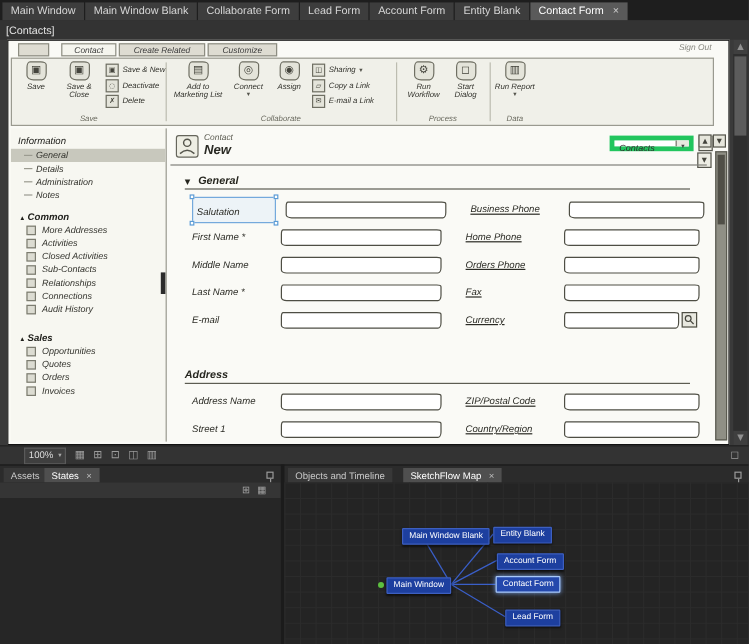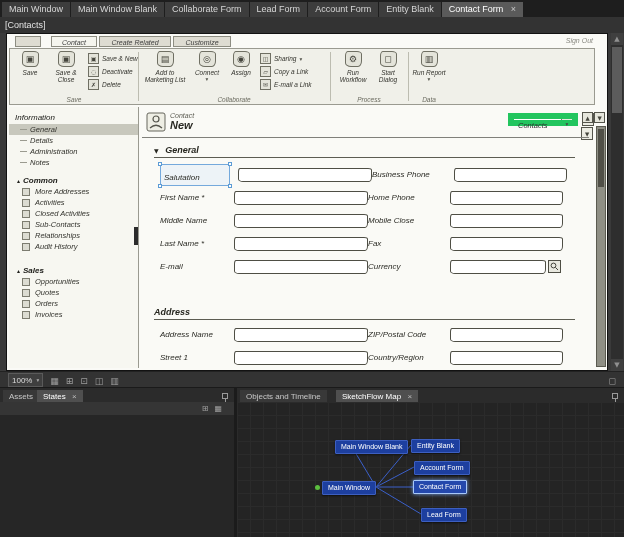--- a/index.html
+++ b/index.html
@@ -54,36 +54,36 @@
   .nav-gh .tri{font-size:6px;font-style:normal;margin-right:3px;font-family:"DejaVu Sans",sans-serif;}
   .nav-sub{font-size:7.5px;height:11px;line-height:11px;padding-left:26px;position:relative;color:#33332d;}
   .nav-sub::before{content:"";position:absolute;left:13px;top:2px;width:6px;height:6px;border:1px solid #7c7c70;background:#dcdcd2;}
   .nav-scroll{position:absolute;right:0;top:120px;width:4px;height:18px;background:#2b2b2b;}
 
   
   .form{position:absolute;left:133px;top:73px;width:455px;bottom:2px;}
   .ent{position:absolute;left:30px;top:5px;font-size:7px;color:#5c5c52;}
   .ftitle{position:absolute;left:30px;top:12px;font-size:11px;font-weight:bold;color:#2a2a24;}
   .cicon{position:absolute;left:6px;top:5px;}
-  .combo{position:absolute;left:368px;top:6px;width:70px;height:13px;border:6px solid #22c55e;background:#fff;
+  .combo{position:absolute;left:368px;top:6px;width:70px;height:13px;border:4px solid #22c55e;background:#fff;
          font-size:7.5px;line-height:13px;padding-left:4px;box-sizing:border-box;}
   .combo .dbtn{position:absolute;right:0;top:0;bottom:0;width:10px;border-left:1px solid #77776c;background:#e8e8df;
                text-align:center;line-height:11px;font-size:5.5px;font-style:normal;font-family:"DejaVu Sans",sans-serif;color:#444;}
   .recbtn{position:absolute;top:6px;width:12px;height:13px;border:1px solid #55554c;background:#ecece3;
           font-size:5.5px;line-height:13px;text-align:center;font-style:normal;box-sizing:border-box;
           font-family:"DejaVu Sans",sans-serif;color:#44443c;}
   .hr{position:absolute;left:2px;right:6px;top:30px;height:1px;background:#80807a;}
   .sect{position:absolute;left:14px;right:20px;font-size:9px;font-weight:bold;color:#26261f;
         border-bottom:1px solid #5c5c52;padding-bottom:2px;}
   .sect .tri{font-size:6px;font-style:normal;margin-right:4px;font-family:"DejaVu Sans",sans-serif;}
   .fields{position:absolute;left:20px;right:8px;}
   .frow{display:flex;align-items:center;height:23px;}
   .flab{font-size:8px;color:#2b2b25;}
   .flab.c1{width:74px;flex:0 0 74px;}
-  .flab.c2{width:82px;flex:0 0 82px;}
+  .flab.c2{width:82px;flex:0 0 82px;margin-left:20px;text-decoration:underline;}
   .fbox{height:14px;background:#ffffff;border:1px solid #4e4e44;box-sizing:border-box;
         border-radius:2px 4px 3px 5px/4px 2px 5px 3px;}
   .fbox.c1{width:134px;flex:0 0 134px;}
   .fbox.c2{width:113px;flex:0 0 113px;}
   .fbox.c2.lk{width:96px;flex:0 0 96px;}
   .lkbtn{width:13px;height:13px;border:1px solid #4e4e44;margin-left:2px;background:#e8e8df;
          display:flex;align-items:center;justify-content:center;box-sizing:border-box;}
   .adorn{position:relative;width:62px;border:1px solid #74a9dc;background:rgba(200,225,250,.25);
          padding:1px 3px;margin-right:8px;flex:0 0 62px;}
   .adorn .hnd{position:absolute;width:4px;height:4px;background:#fff;border:1px solid #5b9bd5;box-sizing:border-box;}
@@ -96,21 +96,21 @@
   .pgsb .thumb{position:absolute;left:1px;right:1px;top:2px;height:58px;background:#504f47;}
 
   
   .wsb{position:absolute;left:611px;top:33px;width:12px;height:338px;background:#2e2e2e;}
   .wsb .arr{position:absolute;left:0;width:12px;height:12px;background:#3f3f3f;color:#909090;
             font-size:7px;line-height:12px;text-align:center;font-family:"DejaVu Sans",sans-serif;}
   .wsb .thumb{position:absolute;left:1px;width:10px;top:14px;height:66px;background:#5c5c5c;}
 
   
   .zoombar{position:absolute;left:0;top:371px;width:624px;height:16px;background:#333333;border-top:1px solid #222;
-           display:flex;align-items:flex-end;gap:7px;padding-left:8px;box-sizing:border-box;}
+           display:flex;align-items:center;gap:7px;padding-left:20px;box-sizing:border-box;}
   .zoomsel{background:#3f3f3f;border:1px solid #5a5a5a;font-size:8px;color:#dddddd;height:12px;line-height:11px;
            padding:0 3px;display:flex;align-items:center;gap:4px;}
   .zoomsel .ddn{color:#aaa;}
   .zicon{font-size:9px;color:#9c9c9c;font-family:"DejaVu Sans",sans-serif;line-height:12px;}
   .zicon.right{margin-left:auto;margin-right:8px;}
 
   
   .ptabs{position:absolute;left:0;top:387px;width:624px;height:15px;background:#2b2b2b;border-top:1px solid #1a1a1a;}
   .ptab{position:absolute;top:2px;height:13px;font-size:8px;color:#c8c8c8;background:#383838;
         padding:0 6px;line-height:13px;white-space:nowrap;}
@@ -249,20 +249,21 @@
       <div class="nav-item">Administration</div>
       <div class="nav-item">Notes</div>
 
 
       <div class="nav-gh"><span class="tri">▴</span><span>Common</span></div>
       <div class="nav-sub">More Addresses</div>
       <div class="nav-sub">Activities</div>
       <div class="nav-sub">Closed Activities</div>
       <div class="nav-sub">Sub-Contacts</div>
       <div class="nav-sub">Relationships</div>
+      <div class="nav-sub">Connections</div>
       <div class="nav-sub">Audit History</div>
 
       <div class="nav-gh" style="margin-top:12px;"><span class="tri">▴</span><span>Sales</span></div>
       <div class="nav-sub">Opportunities</div>
       <div class="nav-sub">Quotes</div>
       <div class="nav-sub">Orders</div>
       <div class="nav-sub">Invoices</div>
 
       <div class="nav-scroll"></div>
     </div>
@@ -303,21 +304,21 @@
         </div>
         <div class="frow">
           <span class="flab c1">First Name *</span>
           <span class="fbox c1"></span>
           <span class="flab c2">Home Phone</span>
           <span class="fbox c2"></span>
         </div>
         <div class="frow">
           <span class="flab c1">Middle Name</span>
           <span class="fbox c1"></span>
-          <span class="flab c2">Mobile Close</span>
+          <span class="flab c2">Orders Phone</span>
           <span class="fbox c2"></span>
         </div>
         <div class="frow">
           <span class="flab c1">Last Name *</span>
           <span class="fbox c1"></span>
           <span class="flab c2">Fax</span>
           <span class="fbox c2"></span>
         </div>
         <div class="frow">
           <span class="flab c1">E-mail</span>

